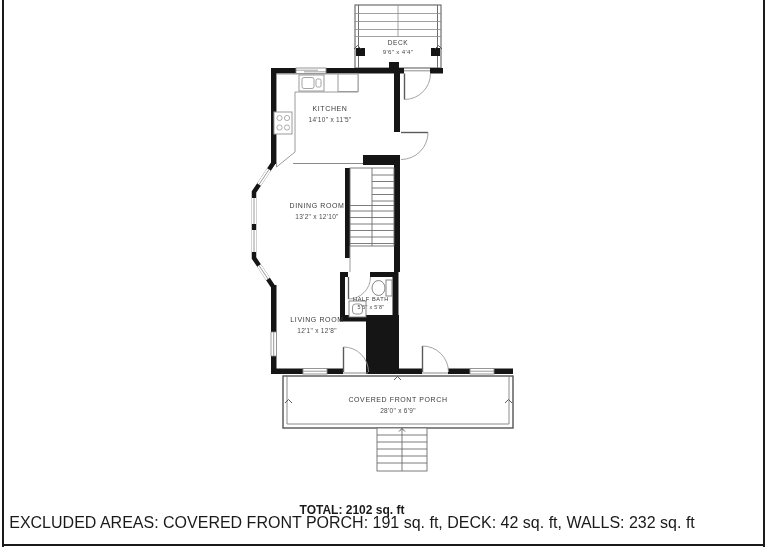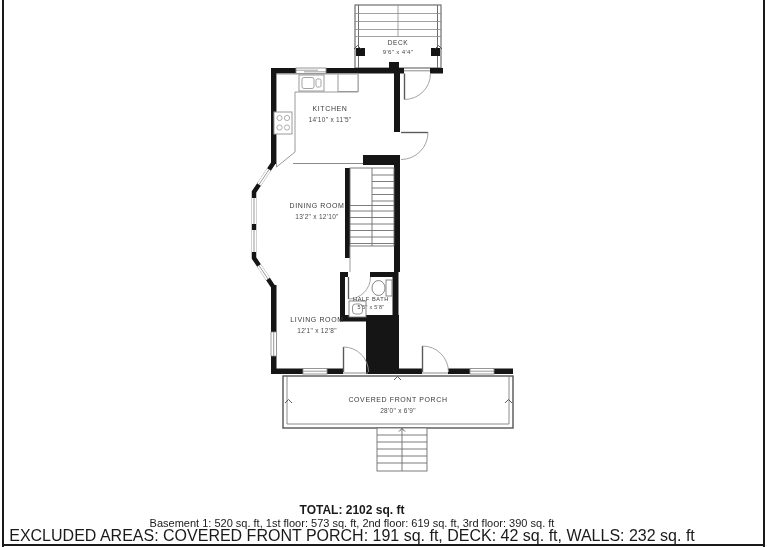--- a/index.html
+++ b/index.html
@@ -220,21 +220,20 @@
       <text class="room-name" x="317" y="322" font-size="7" text-anchor="middle">LIVING ROOM</text>
       <text class="room-dims" x="317" y="333" font-size="6.5" text-anchor="middle">12'1" x 12'8"</text>
 
       <text class="room-name" x="398" y="402" font-size="7" text-anchor="middle">COVERED FRONT PORCH</text>
       <text class="room-dims" x="398" y="413" font-size="6.5" text-anchor="middle">28'0" x 6'9"</text>
     </g>
   </svg>
 
   <div id="summary">
     <div class="total">TOTAL: 2102 sq. ft</div>
-    <div class="floors">Basement 1: 520 sq. ft, 1st floor: 573 sq. ft, 2nd floor: 619 sq. ft, 3rd floor: 390 sq. ft</div>
     <div class="excluded">EXCLUDED AREAS: COVERED FRONT PORCH: 191 sq. ft, DECK: 42 sq. ft, WALLS: 232 sq. ft</div>
   </div>
 
 
   <div id="frame-left" class="frame"></div>
   <div id="frame-right" class="frame"></div>
   <div id="frame-bottom" class="frame"></div>
 
 </div>
 

